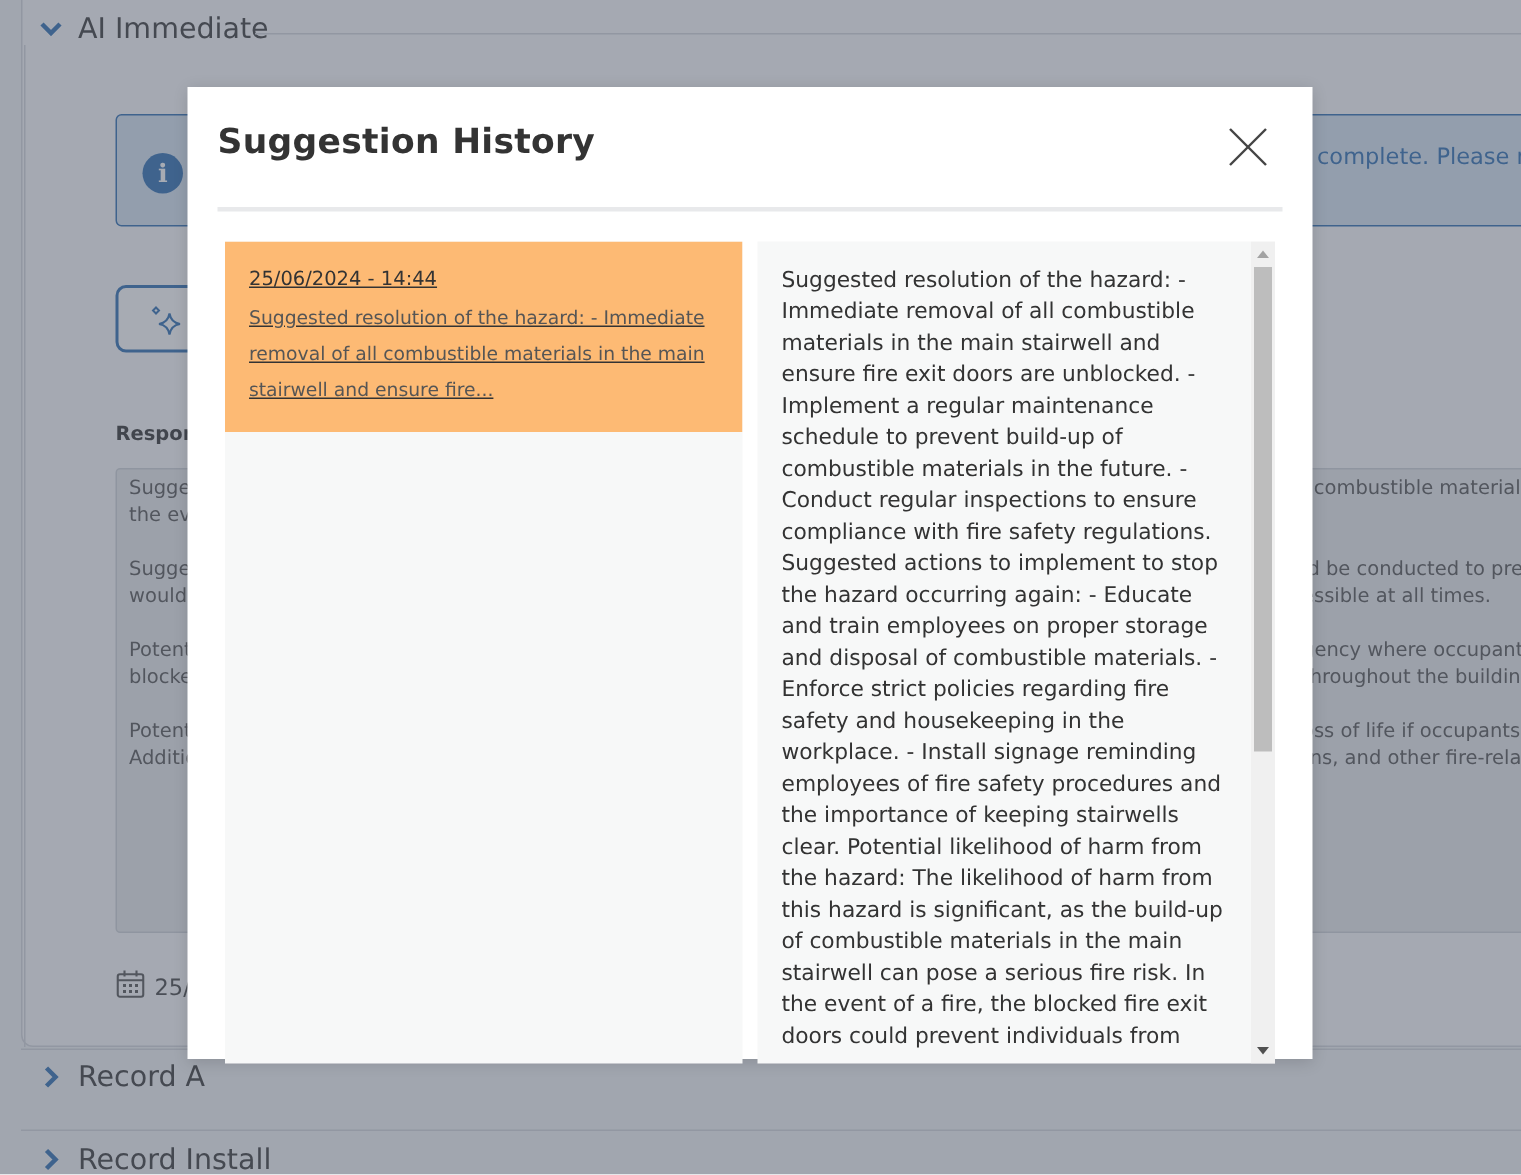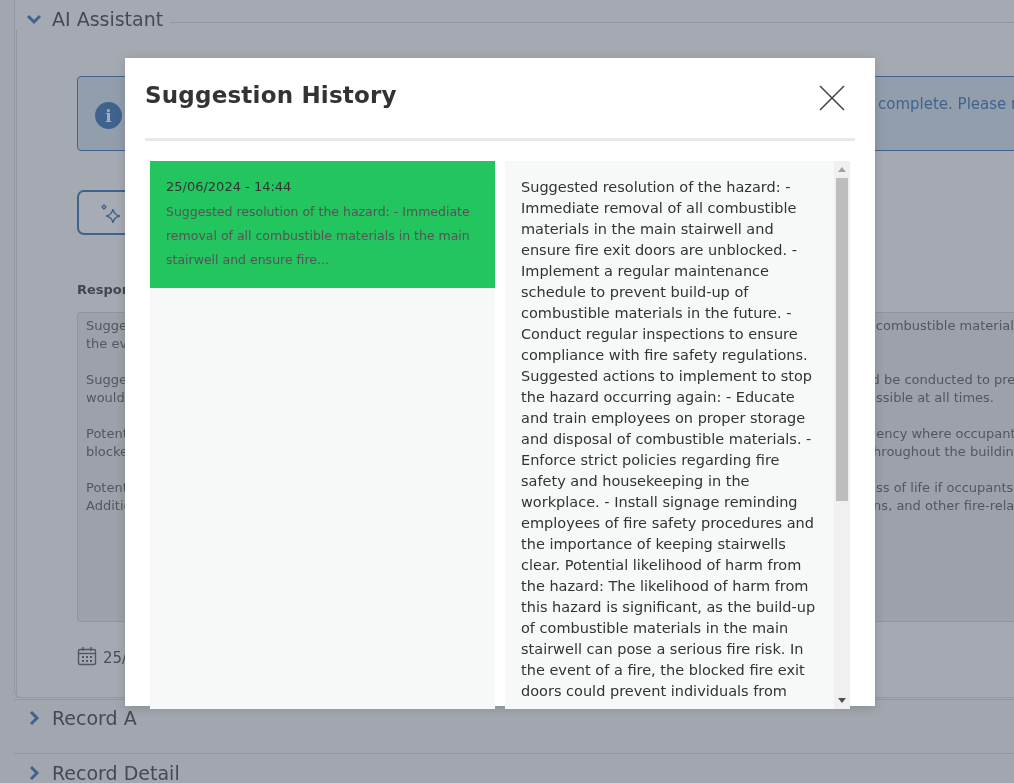--- a/index.html
+++ b/index.html
@@ -36,21 +36,21 @@
   .overlay { position: absolute; inset: 0; background: rgba(80, 88, 104, 0.5); }
 
   
   .modal { position: absolute; left: 125px; top: 58px; width: 750px; height: 648px; background: #ffffff; box-shadow: 0 2px 10px rgba(0,0,0,0.15); }
   .modal-title { position: absolute; left: 20px; top: 24px; font-size: 23px; font-weight: bold; color: #333; letter-spacing: 0.2px; }
   .modal-close { position: absolute; left: 692px; top: 25px; width: 30px; height: 30px; cursor: pointer; }
   .modal-divider { position: absolute; left: 20px; top: 80px; width: 710px; height: 3px; background: #e8e9eb; }
 
   .history-list { position: absolute; left: 25px; top: 103px; width: 345px; height: 548px; background: #f7f8f8; overflow: hidden; }
   .history-item { position: relative; padding: 17px 16px 16px 16px; cursor: pointer; }
-  .history-item.active { background: #22c55e; }
+  .history-item.active { background: #fdba74; text-decoration: underline; }
   .history-date { font-size: 13px; color: #333; line-height: 18px; margin-bottom: 4px; }
   .history-snippet { font-size: 12.5px; color: #555; line-height: 24px; }
 
   .detail-pane { position: absolute; left: 380px; top: 103px; width: 345px; height: 548px; background: #f7f8f8; overflow: hidden; }
   .detail-text { position: absolute; left: 16px; top: 16px; width: 300px; font-size: 14.5px; line-height: 21px; color: #333; }
   .scrollbar { position: absolute; right: 0; top: 0; width: 16px; height: 548px; background: #f0f0f0; }
   .scroll-arrow { position: absolute; left: 4px; width: 0; height: 0; border-left: 4px solid transparent; border-right: 4px solid transparent; }
   .scroll-up { top: 6px; border-bottom: 5px solid #a3a3a3; }
   .scroll-down { bottom: 6px; border-top: 5px solid #505050; }
   .scroll-thumb { position: absolute; left: 2px; top: 17px; width: 12px; height: 323px; background: #bdbdbd; }
@@ -61,21 +61,21 @@
 <div class="page">
   <div class="card-outer"></div>
   <div class="sec-body-border"></div>
 
   <div class="section-header sec-ai">
     <span class="chev">
       <svg width="16" height="12" viewBox="0 0 16 12">
           <path d="M2 3 L8 9 L14 3" stroke="#2f6fb3" stroke-width="3" fill="none"></path>
         </svg>
     </span>
-    <span>AI Assistant</span>
+    <span>AI Immediate</span>
   </div>
   <div class="sec-ai-line"></div>
 
   <div class="info-box">
     <div class="info-icon">i</div>
     <div class="info-text">complete. Please r</div>
   </div>
 
   <div class="ai-button">
     <span class="spark">
@@ -135,21 +135,21 @@
     </span>
     <span>Record A</span>
   </div>
   <div class="hline" style="left:14px;top:753px;width:1000px;"></div>
   <div class="section-header sec-record-d">
     <span class="chev">
       <svg width="12" height="16" viewBox="0 0 12 16">
           <path d="M3 2 L9 8 L3 14" stroke="#2f6fb3" stroke-width="3" fill="none"></path>
         </svg>
     </span>
-    <span>Record Detail</span>
+    <span>Record Install</span>
   </div>
 </div>
 
 <div class="overlay"></div>
 
 <div class="modal">
   <div class="modal-title">Suggestion History</div>
   <div class="modal-close">
     <svg width="30" height="30" viewBox="0 0 30 30">
       <line x1="3" y1="3" x2="27" y2="27" stroke="#444" stroke-width="1.6"></line>

